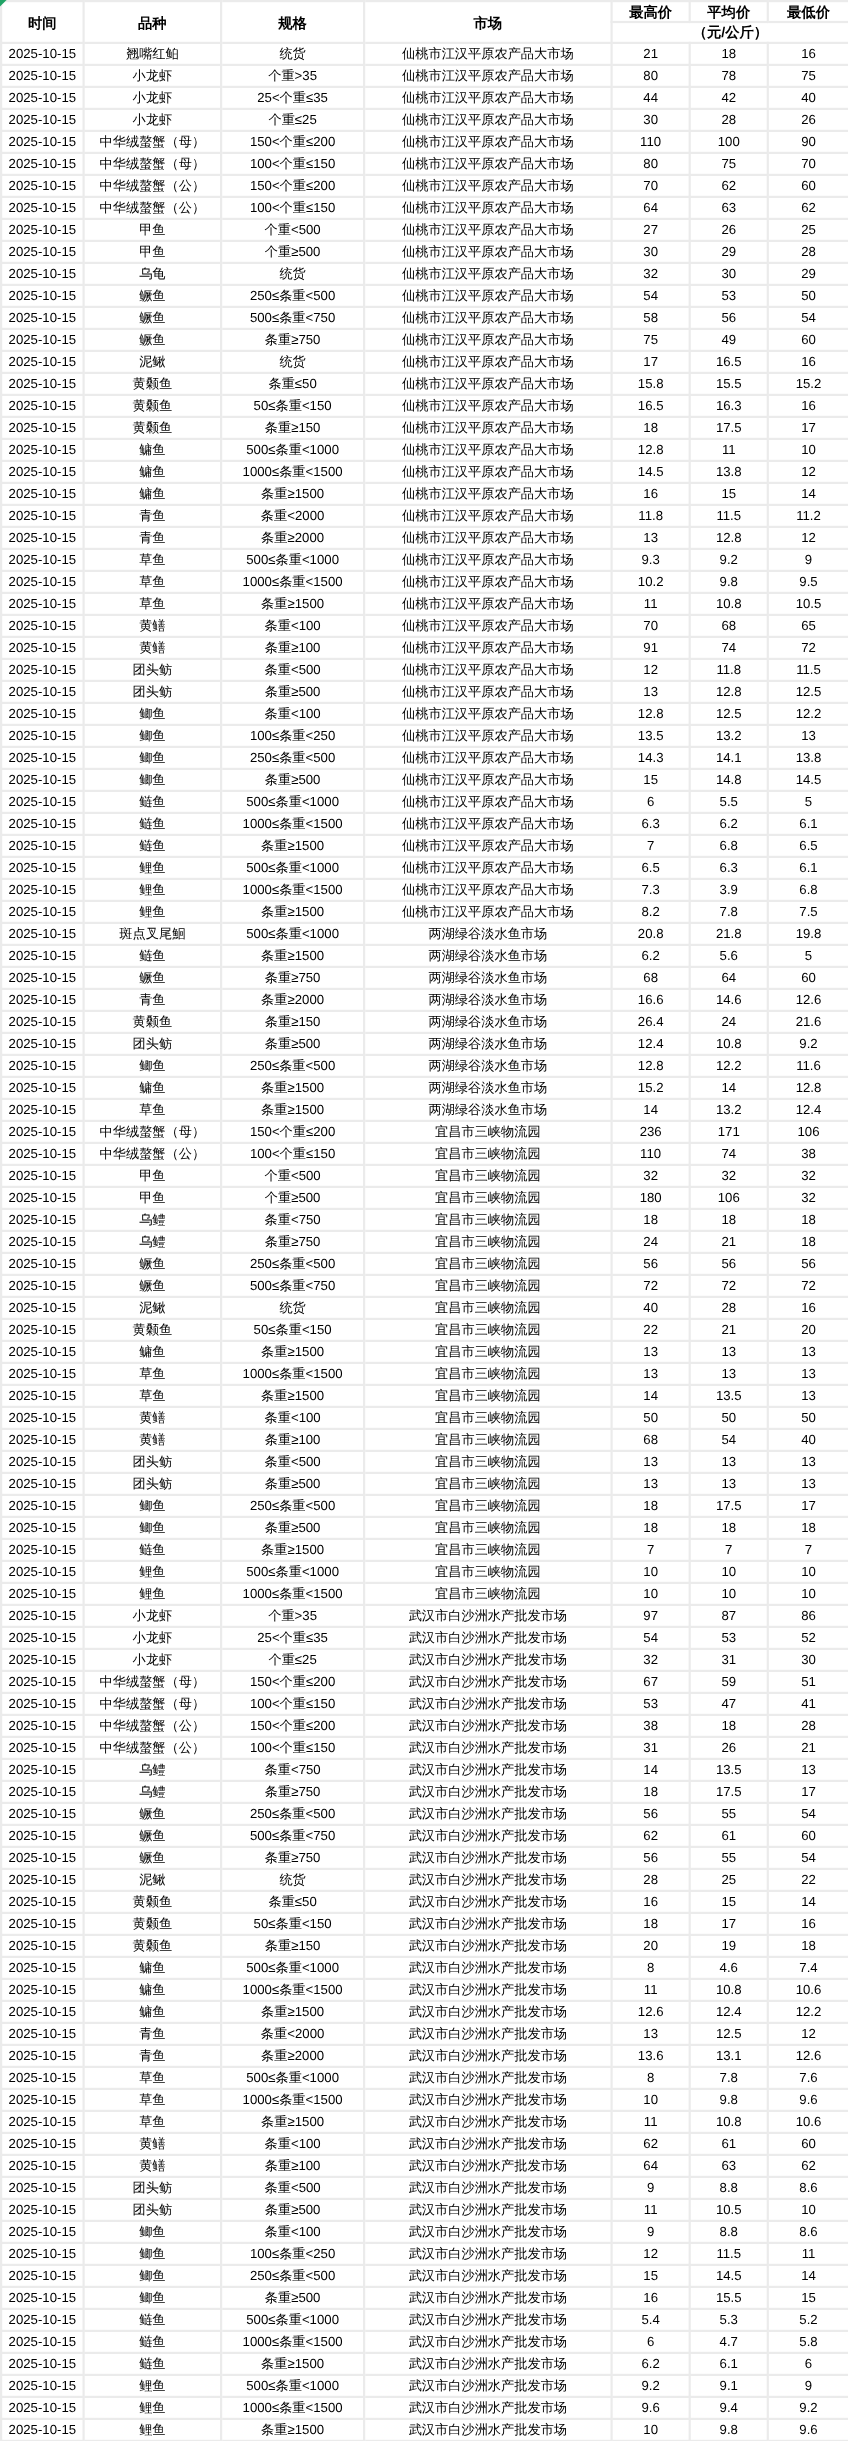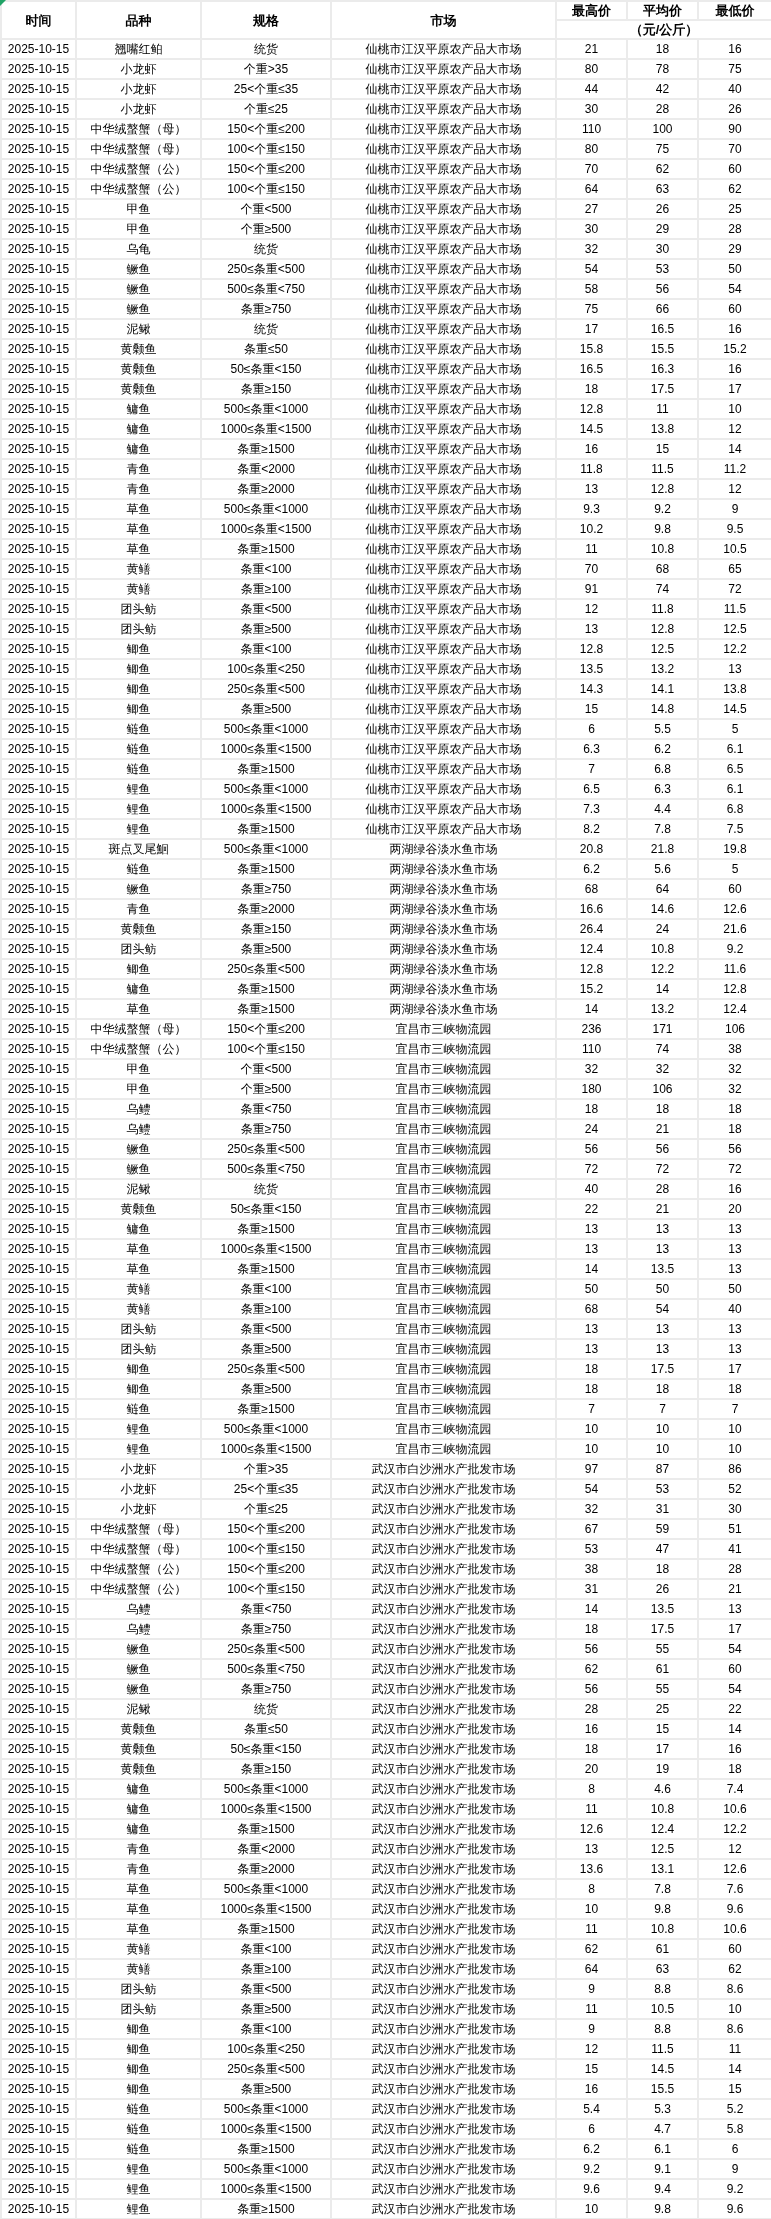--- a/index.html
+++ b/index.html
@@ -193,21 +193,21 @@
     <td>58</td>
     <td>56</td>
     <td>54</td>
   </tr>
       <tr>
     <td>2025-10-15</td>
     <td>鳜鱼</td>
     <td>条重≥750</td>
     <td>仙桃市江汉平原农产品大市场</td>
     <td>75</td>
-    <td>66</td>
+    <td>49</td>
     <td>60</td>
   </tr>
       <tr>
     <td>2025-10-15</td>
     <td>泥鳅</td>
     <td>统货</td>
     <td>仙桃市江汉平原农产品大市场</td>
     <td>17</td>
     <td>16.5</td>
     <td>16</td>
@@ -418,21 +418,21 @@
     <td>6.5</td>
     <td>6.3</td>
     <td>6.1</td>
   </tr>
       <tr>
     <td>2025-10-15</td>
     <td>鲤鱼</td>
     <td>1000≤条重&lt;1500</td>
     <td>仙桃市江汉平原农产品大市场</td>
     <td>7.3</td>
-    <td>4.4</td>
+    <td>3.9</td>
     <td>6.8</td>
   </tr>
       <tr>
     <td>2025-10-15</td>
     <td>鲤鱼</td>
     <td>条重≥1500</td>
     <td>仙桃市江汉平原农产品大市场</td>
     <td>8.2</td>
     <td>7.8</td>
     <td>7.5</td>

